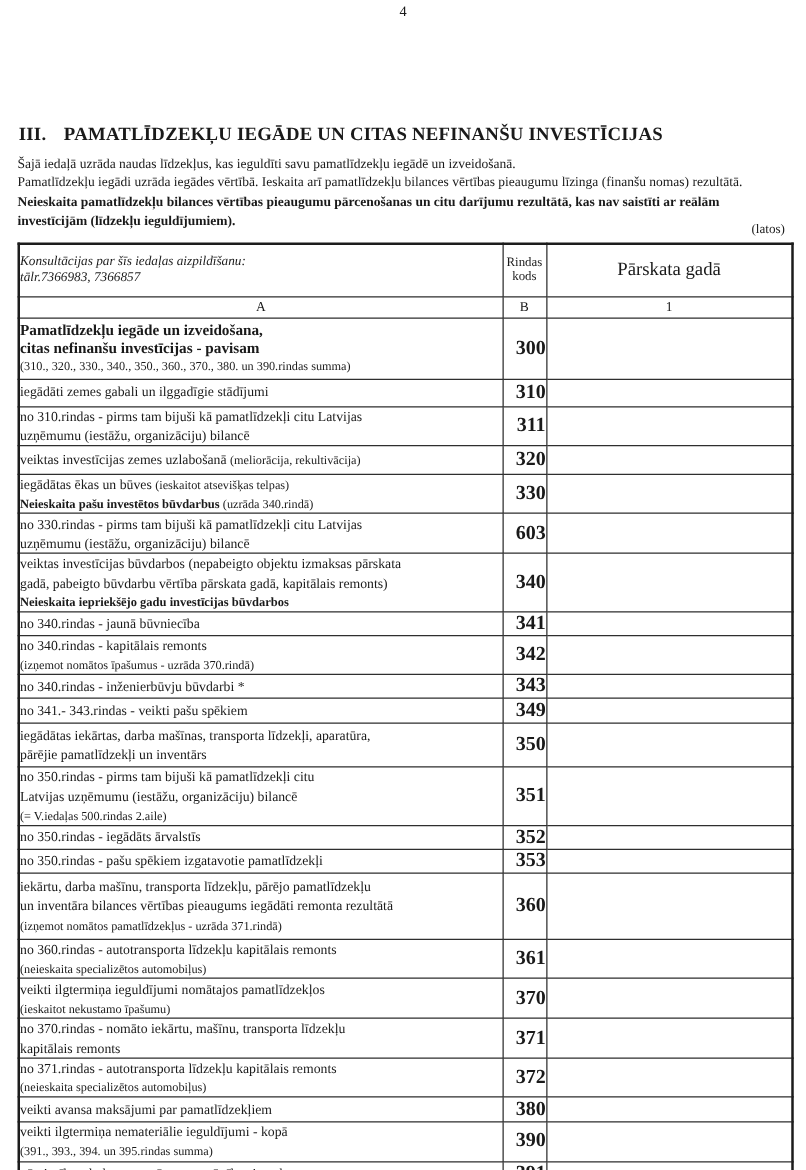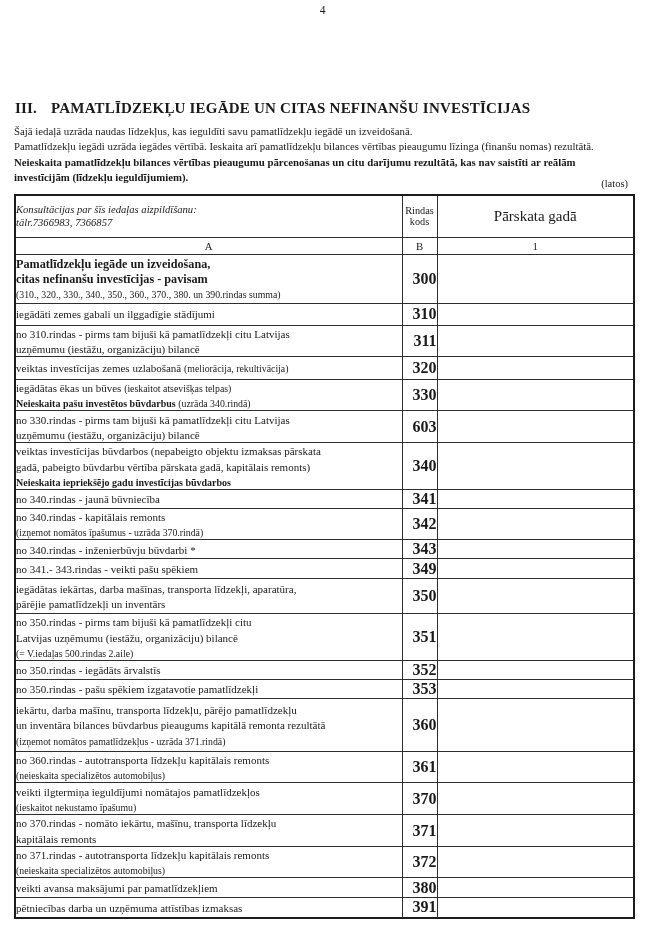--- a/index.html
+++ b/index.html
@@ -192,21 +192,21 @@
         <tr style="height: 18px;">
           <td class="desc ind1">
             <div class="line"><span class="n">no 350.rindas - pašu spēkiem izgatavotie pamatlīdzekļi</span></div>
           </td>
           <td class="code">353</td>
           <td class="val"></td>
         </tr>
         <tr style="height: 53px;">
           <td class="desc">
             <div class="line"><span class="n">iekārtu, darba mašīnu, transporta līdzekļu, pārējo pamatlīdzekļu</span></div>
-            <div class="line"><span class="n">un inventāra bilances būvdarbus pieaugums kapitālā remonta rezultātā</span></div>
+            <div class="line"><span class="n">un inventāra bilances vērtības pieaugums iegādāti remonta rezultātā</span></div>
             <div class="line"><span class="s">(izņemot nomātos pamatlīdzekļus - uzrāda 371.rindā)</span></div>
           </td>
           <td class="code">360</td>
           <td class="val"></td>
         </tr>
         <tr style="height: 25px;">
           <td class="desc ind1">
             <div class="line"><span class="n">no 360.rindas - autotransporta līdzekļu kapitālais remonts</span></div>
             <div class="line"><span class="s">(neieskaita specializētos automobiļus)</span></div>
           </td>
@@ -237,20 +237,28 @@
           <td class="code">372</td>
           <td class="val"></td>
         </tr>
         <tr style="height: 20px;">
           <td class="desc">
             <div class="line"><span class="n">veikti avansa maksājumi par pamatlīdzekļiem</span></div>
           </td>
           <td class="code">380</td>
           <td class="val"></td>
         </tr>
+        <tr style="height: 30px;">
+          <td class="desc">
+            <div class="line"><span class="n">veikti ilgtermiņa nemateriālie ieguldījumi - kopā</span></div>
+            <div class="line"><span class="s">(391., 393., 394. un 395.rindas summa)</span></div>
+          </td>
+          <td class="code">390</td>
+          <td class="val"></td>
+        </tr>
         <tr style="height: 20px;">
           <td class="desc ind1">
             <div class="line"><span class="n">pētniecības darba un uzņēmuma attīstības izmaksas</span></div>
           </td>
           <td class="code">391</td>
           <td class="val"></td>
         </tr>
       </tbody>
   </table>
 

